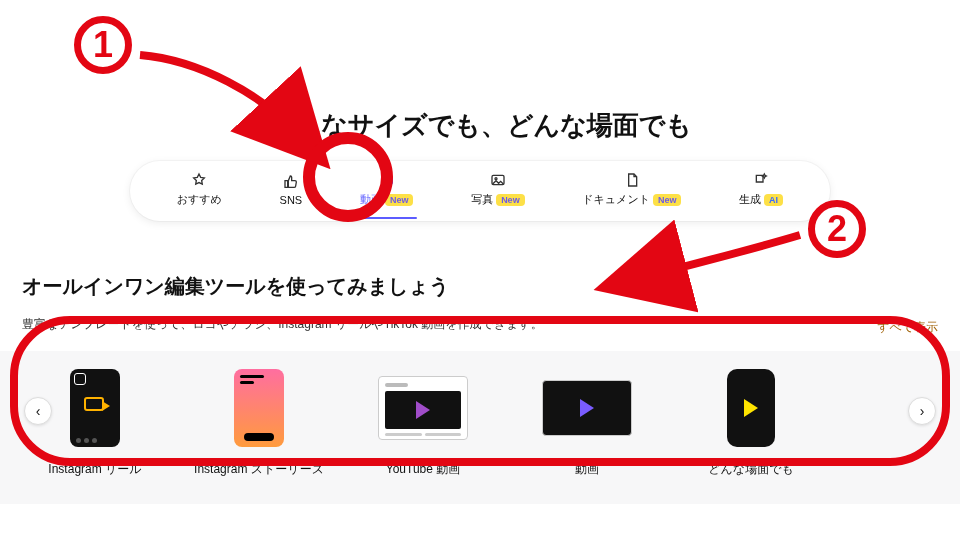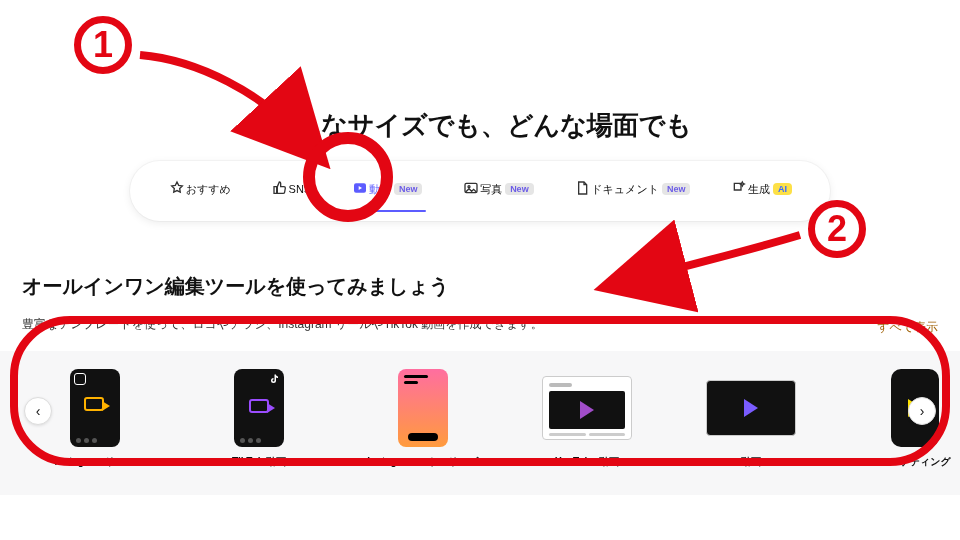--- a/index.html
+++ b/index.html
@@ -13,35 +13,35 @@
     margin-top: 108px;
   }
   .tabbar {
     margin: 18px auto 0; width: 700px; height: 60px;
     background: #fff; border-radius: 40px;
     box-shadow: 0 2px 8px rgba(0,0,0,0.08), 0 0 0 1px rgba(0,0,0,0.03);
     display: flex; align-items: center; justify-content: space-around;
     padding: 0 18px;
   }
   .tab {
-    display: flex; align-items: center;
+    display: flex; flex-direction: column; align-items: center;
     font-size: 11px; cursor: pointer; position: relative;
     padding: 6px 6px 10px;
   }
   .tab .icon { width: 18px; height: 18px; margin-bottom: 3px;
     display:flex; align-items:center; justify-content:center; }
   .tab .row { display:flex; align-items:center; gap:3px; }
   .tab.active { color: #5c5cff; }
   .tab.active::after {
     content:""; position:absolute; left:2px; right:2px; bottom:-2px;
     height:2px; background:#5c5cff; border-radius:1px;
   }
   .badge {
     font-size: 9px; padding: 1px 5px; border-radius: 4px;
-    background: #e5e5e5; color: #6c5ce7; font-weight:600;
+    background: #fde047; color: #6c5ce7; font-weight:600;
   }
   .badge.ai { background:#fde047; color:#3a6bff; }
 
   .section {
     margin-top: 52px; padding: 0 22px;
   }
   .section h2 { font-size: 20px; font-weight: 700; }
   .section .sub { font-size: 12px; color:#333; margin-top:16px; }
   .viewall {
     position:absolute; right:22px; font-size:12px; color:#a16207;
@@ -59,21 +59,21 @@
   .card {
     flex: 0 0 auto; width: 110px;
     display:flex; flex-direction:column; align-items:center;
     cursor:pointer;
   }
   .card .thumb {
     width: 90px; height: 78px; border-radius: 10px;
     display:flex; align-items:center; justify-content:center;
     position:relative; overflow:hidden;
   }
-  .card .label { font-size: 10px; font-weight:700; margin-top:8px;
+  .card .label { font-size: 12px; font-weight:400; margin-top:14px;
     white-space: nowrap; }
 
   
   .phone-dark {
     width: 50px; height: 78px; background:#111; border-radius:8px;
     position:relative; overflow:hidden;
   }
   .phone-dark .corner {
     position:absolute; top:4px; left:4px; width:12px; height:12px;
     border:1.5px solid #fff; border-radius:3px;
@@ -245,38 +245,20 @@
               <span></span>
               <span></span>
               <span></span>
             </div>
           </div>
         </div>
       <div class="label">Instagram リール</div>
     </div>
     <div class="card">
       <div class="thumb">
-          <div class="phone-dark">
-            <svg style="position:absolute;top:4px;right:4px" width="12" height="12" viewBox="0 0 24 24" fill="#fff">
-              <path d="M16 3c0 2 2 4 4 4v3c-2 0-4-1-4-1v6a5 5 0 1 1-5-5v3a2 2 0 1 0 2 2V3h3z"></path>
-            </svg>
-            <div style="position:absolute;top:30px;left:15px">
-              <div class="vidcam" style="--c:#9b4dff"></div>
-            </div>
-            <div class="dots">
-              <span></span>
-              <span></span>
-              <span></span>
-            </div>
-          </div>
-        </div>
-      <div class="label">TikTok 動画</div>
-    </div>
-    <div class="card">
-      <div class="thumb">
           <div class="story-grad">
             <div class="lines">
               <span></span>
               <span style="width:60%"></span>
             </div>
             <div class="cap"></div>
           </div>
         </div>
       <div class="label">Instagram ストーリーズ</div>
     </div>
@@ -302,21 +284,21 @@
           </div>
         </div>
       <div class="label">動画</div>
     </div>
     <div class="card">
       <div class="thumb">
           <div class="mobile-dark">
             <div class="play-tri" style="--c:#ffe400"></div>
           </div>
         </div>
-      <div class="label">マーケティング</div>
+      <div class="label">どんな場面でも</div>
     </div>
 
   </div>
 </div>
 
 <div class="anno">
   <div class="num-circle" style="left:74px; top:16px;">1</div>
   <div class="ring-big" style="left:303px; top:132px;"></div>
   <div class="num-circle" style="left:808px; top:200px;">2</div>
   <div class="red-oval" style="left:10px; top:316px; width:940px; height:150px;"></div>

